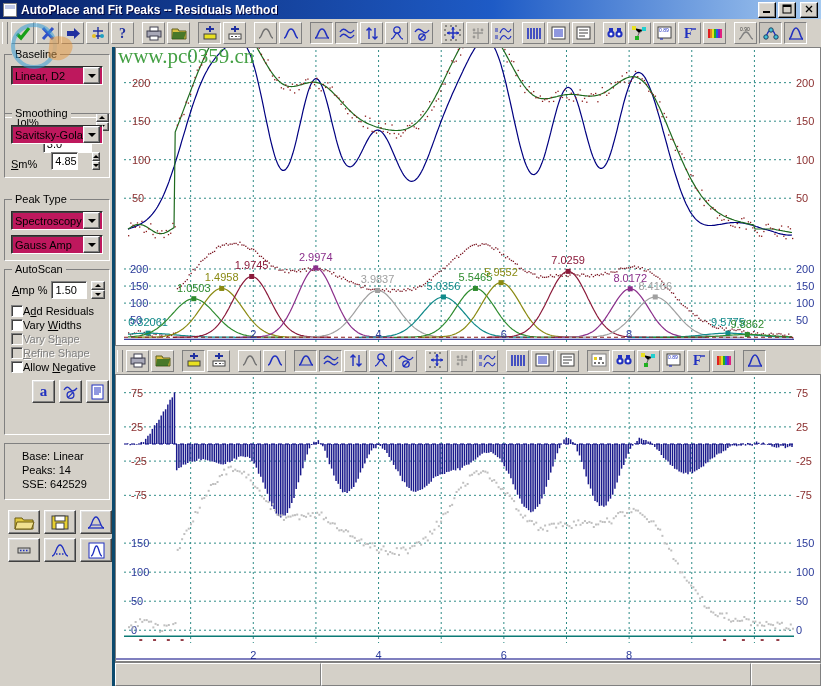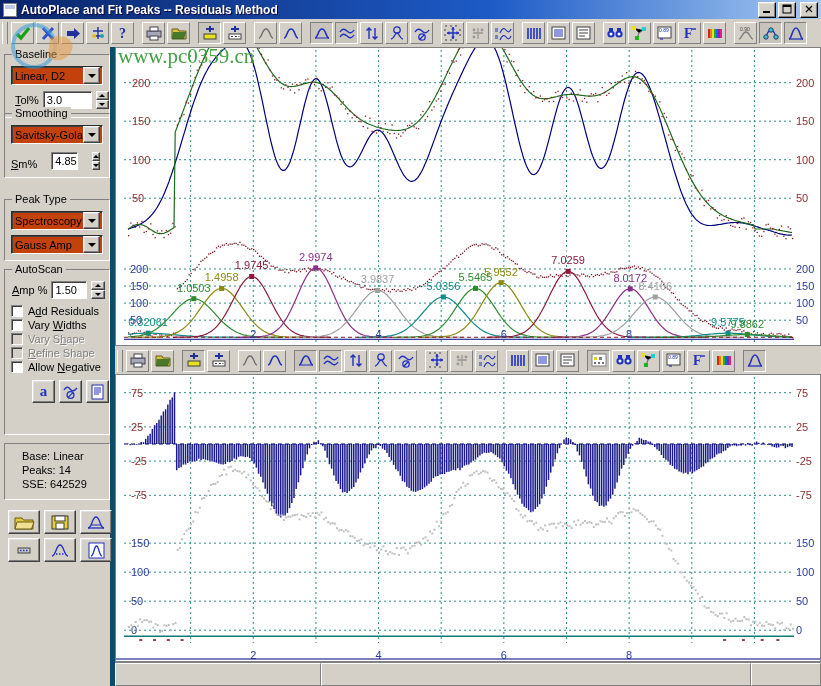--- a/index.html
+++ b/index.html
@@ -58,34 +58,34 @@
     border:1px solid transparent;
   }
   .tbbtn.raised{border-color:#fff #808080 #808080 #fff;}
   .tbbtn.pressed{border-color:#808080 #fff #fff #808080;background:#c8c4bc;}
   .tbsep{width:6px;}
   .tbbtn svg{display:block;}
 
   
   #leftpanel{
     position:absolute;left:0;top:47px;width:115px;height:639px;
-    background:#d4d0c8;border-right:5px solid #0c4a6e;
+    background:#d4d0c8;border-right:3px solid #0c4a6e;
     box-sizing:border-box;
   }
   .grp{
     position:absolute;left:4px;width:106px;
     border:1px solid;border-color:#808080 #fff #fff #808080;
     box-sizing:border-box;
   }
   .grp > .lgd{
     position:absolute;left:7px;top:-7px;background:#d4d0c8;padding:0 3px;
     font-size:11px;color:#000;white-space:nowrap;
   }
   .combo{
-    height:19px;background:#c2410c;border:2px inset #d4d0c8;
+    height:19px;background:#be185d;border:2px inset #d4d0c8;
     border-color:#808080 #fff #fff #808080;border-width:1px;
     box-shadow: inset 1px 1px 0 #404040;
     display:flex;align-items:center;box-sizing:border-box;
     position:relative;
   }
   .combo .cv{padding-left:3px;font-size:11px;flex:1;overflow:hidden;white-space:nowrap;}
   .combo .arrow{
     width:15px;height:15px;margin-right:2px;background:#d4d0c8;
     border:1px solid;border-color:#fff #404040 #404040 #fff;
     box-shadow: inset -1px -1px 0 #808080, inset 1px 1px 0 #dfdfdf;
@@ -108,21 +108,21 @@
   }
   .spin div{
     flex:1;background:#d4d0c8;border:1px solid;
     border-color:#fff #404040 #404040 #fff;
     box-shadow: inset -1px -1px 0 #808080, inset 1px 1px 0 #dfdfdf;
     display:flex;align-items:center;justify-content:center;box-sizing:border-box;
   }
   .spin div.up:after{content:"";border-left:3px solid transparent;border-right:3px solid transparent;border-bottom:3px solid #000;}
   .spin div.dn:after{content:"";border-left:3px solid transparent;border-right:3px solid transparent;border-top:3px solid #000;}
 
-  .chk{display:flex;align-items:flex-end;gap:5px;margin:2px 0 0 6px;}
+  .chk{display:flex;align-items:flex-end;margin:2px 0 0 6px;}
   .chkbox{
     width:12px;height:12px;background:#fff;box-sizing:border-box;
     border:1px solid;border-color:#808080 #fff #fff #808080;
     box-shadow: inset 1px 1px 0 #404040;
   }
   .chk.dis .chkbox{background:#d4d0c8;}
   .chk.dis .lbl{color:#808080;text-shadow:1px 1px 0 #fff;}
 
   .sqbtn{
     width:24px;height:23px;background:#d4d0c8;box-sizing:border-box;
@@ -420,21 +420,21 @@
   <div id="leftpanel">
 
     <div class="grp" style="top:7px;height:64px;">
       <span class="lgd">Baseline</span>
       <div class="combo" style="margin:11px 6px 0 6px;">
         <span class="cv">Linear, D2</span>
         <span class="arrow"></span>
       </div>
       <div style="display:flex;align-items:center;gap:4px;margin:6px 0 0 10px;">
         <span class="lbl"><u>T</u>ol%</span>
-        <div class="txtbox" style="width:51px;">
+        <div class="txtbox" style="width:51px;margin-top:44px;">
           <span>3.0</span>
         </div>
         <div class="spin">
           <div class="up"></div>
           <div class="dn"></div>
         </div>
       </div>
     </div>
 
     <div class="grp" style="top:66px;height:65px;">

